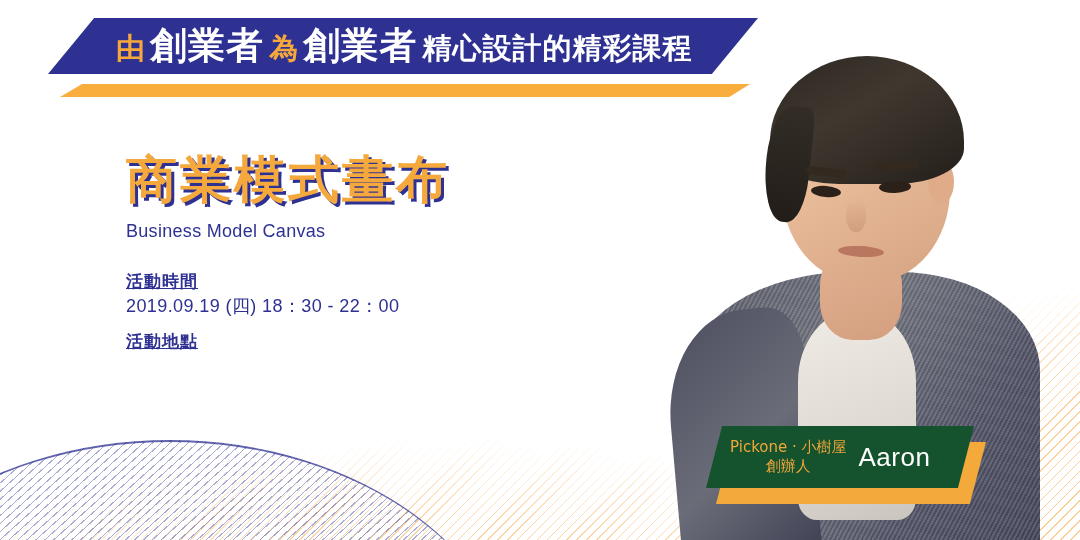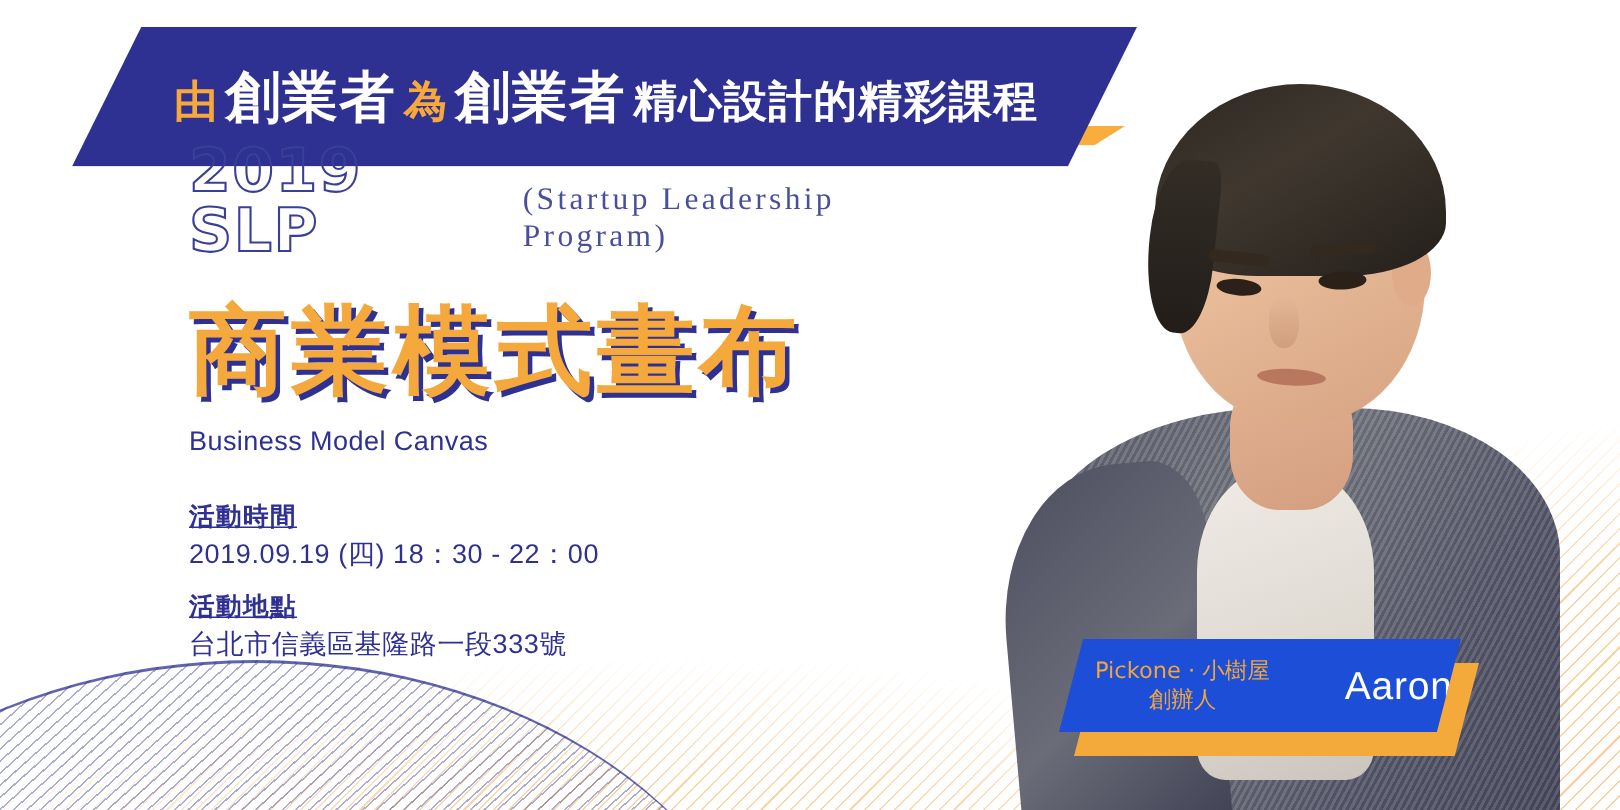--- a/index.html
+++ b/index.html
@@ -63,21 +63,21 @@
   
   .ribbon-wrap{position:absolute;left:48px;top:18px;width:720px;height:92px;}
   .ribbon-accent{
     position:absolute;left:12px;top:66px;
     width:690px;height:13px;
     background:#f9ad3c;
     clip-path:polygon(3.2% 0,100% 0,97% 100%,0 100%);
   }
   .ribbon{
     position:absolute;left:0;top:0;
-    width:710px;height:93px;
+    width:710px;height:56px;
     background:#2e3192;
     clip-path:polygon(6.5% 0,100% 0,93.5% 100%,0 100%);
     display:flex;align-items:center;
   }
   .ribbon-text{
     margin-left:68px;
     white-space:nowrap;
     font-family:"DejaVu Sans","Liberation Sans",sans-serif;
   }
   .rb-gold{color:#f6a83a;font-weight:bold;font-size:29px;}
@@ -95,21 +95,21 @@
     line-height:1;
   }
   .slp-sub{
     font-family:"Liberation Serif","DejaVu Serif",serif;
     font-size:21px;color:#4a4f9b;letter-spacing:2.2px;
     padding-bottom:4px;
   }
   .title-cn{
     margin-top:26px;
     font-family:"DejaVu Sans","Liberation Sans",sans-serif;
-    font-size:65px;font-weight:bold;letter-spacing:3px;
+    font-size:51px;font-weight:bold;letter-spacing:3px;
     color:#f5a93c;
     text-shadow:3px 3px 0 #2e3192;
     line-height:1.08;
   }
   .title-en{
     margin-top:14px;
     font-size:18px;color:#2e3192;letter-spacing:.3px;
     font-family:"Liberation Sans","DejaVu Sans",sans-serif;
   }
 
@@ -222,23 +222,23 @@
   .badge-wrap{position:absolute;left:706px;bottom:38px;width:280px;height:76px;}
   .badge-accent{
     position:absolute;left:10px;top:16px;
     width:270px;height:62px;
     background:#f4a93b;
     clip-path:polygon(6% 0,100% 0,94% 100%,0 100%);
   }
   .badge{
     position:absolute;left:0;top:0;
     width:268px;height:62px;
-    background:#1d4ed8;
+    background:#14532d;
     clip-path:polygon(6% 0,100% 0,94% 100%,0 100%);
-    display:flex;align-items:center;gap:38px;
+    display:flex;align-items:center;
   }
   .badge-role{
     margin-left:24px;
     text-align:center;color:#f2a63a;
     font-size:15px;line-height:1.28;
     font-family:"DejaVu Sans","Liberation Sans",sans-serif;
     white-space:nowrap;
   }
   .badge-name{
     margin-left:12px;color:#ffffff;
@@ -263,36 +263,31 @@
         <span class="rb-white">創業者</span>
         <span class="rb-gold">為</span>
         <span class="rb-white">創業者</span>
         <span class="rb-tail">精心設計的精彩課程</span>
       </div>
     </div>
   </div>
 
   <div class="content">
 
-    <div class="slp-row">
-      <div class="slp-year">2019 SLP</div>
-      <div class="slp-sub">(Startup Leadership Program)</div>
-    </div>
 
     <div class="title-cn">商業模式畫布</div>
     <div class="title-en">Business Model Canvas</div>
 
     <div class="info-block">
       <div class="info-label">活動時間</div>
       <div class="info-value">2019.09.19 (四)  18：30 - 22：00</div>
     </div>
 
     <div class="info-block second">
       <div class="info-label">活動地點</div>
-      <div class="info-value">台北市信義區基隆路一段333號</div>
     </div>
 
   </div>
 
   <div class="portrait">
     <div class="p-jacket"></div>
     <div class="p-jacket-l"></div>
     <div class="p-shirt"></div>
     <div class="p-neck"></div>
     <div class="p-head"></div>

